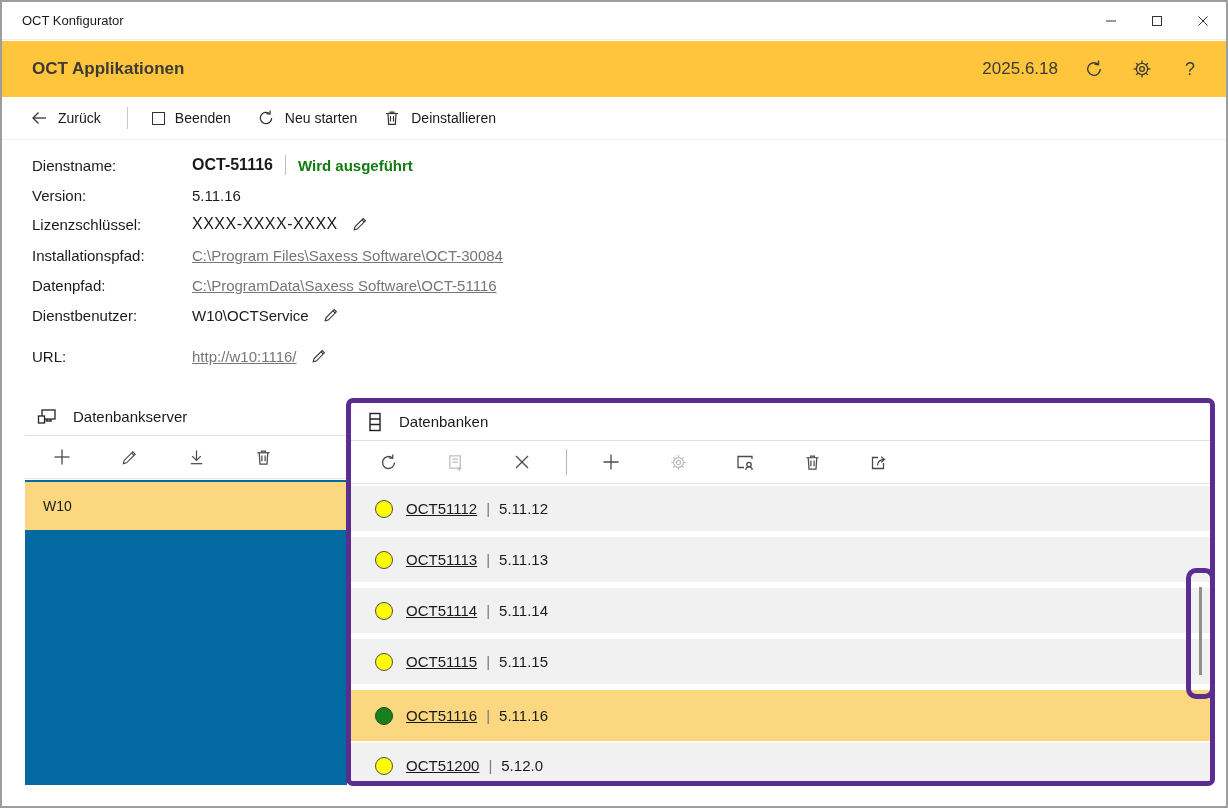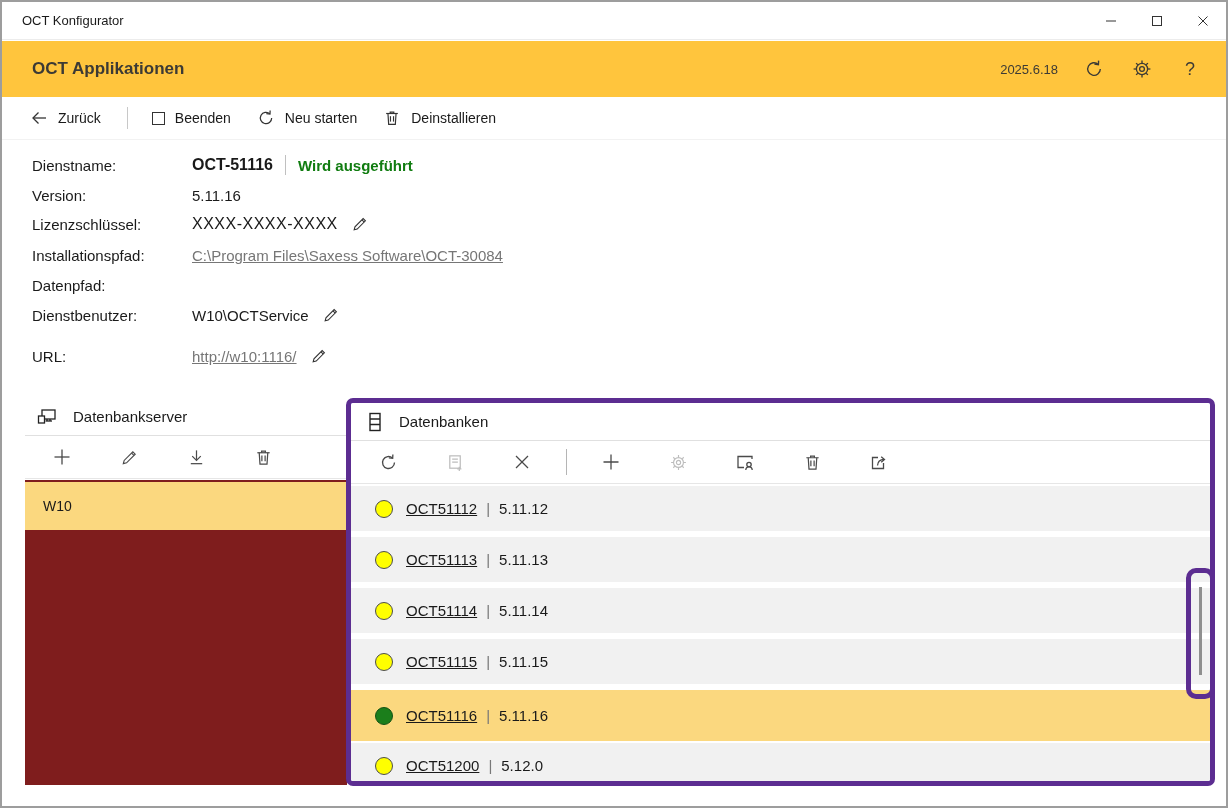--- a/index.html
+++ b/index.html
@@ -10,21 +10,21 @@
   .titlebar{position:absolute;top:0;left:0;right:0;height:38px;background:#fff;border-bottom:1px solid #ececec;display:flex;align-items:center;}
   .titlebar-title{font-size:13px;color:#1a1a1a;padding-left:20px;}
   .win-controls{margin-left:auto;display:flex;height:100%;}
   .win-btn{width:46px;height:100%;display:flex;align-items:center;justify-content:center;color:#333;}
   .win-btn svg{display:block;}
 
   
   .appheader{position:absolute;top:39px;left:0;right:0;height:56px;background:#FFC53D;display:flex;align-items:center;padding:0 24px 0 30px;}
   .appheader-title{font-size:17px;font-weight:600;color:#3c3a35;}
   .appheader-right{margin-left:auto;display:flex;align-items:center;gap:24px;color:#3c3a35;}
-  .appheader-date{font-size:13px;}
+  .appheader-date{font-size:17px;}
   .hdr-icon{display:flex;align-items:center;justify-content:center;width:24px;height:24px;color:#3c3a35;}
   .help-glyph{font-size:18px;color:#3c3a35;}
 
   
   .cmdbar{position:absolute;top:95px;left:0;right:0;height:43px;background:#fff;display:flex;align-items:center;padding-left:28px;border-bottom:1px solid #f2f2f2;}
   .cmd-btn{display:flex;align-items:center;gap:10px;font-size:14px;color:#1a1a1a;margin-right:26px;cursor:default;}
   .cmd-sep{width:1px;height:22px;background:#c8c8c8;margin:0 24px 0 0;}
   .stop-square{width:13px;height:13px;border:1px solid #333;display:inline-block;}
   .icon16{width:18px;height:18px;display:inline-flex;align-items:center;justify-content:center;color:#333;}
 
@@ -45,21 +45,21 @@
   .panel-title{font-size:15px;color:#1a1a1a;}
   .panel-toolbar{height:43px;display:flex;align-items:center;background:#fff;border-bottom:1px solid #e6e6e6;}
   .tool-btn{width:46px;height:36px;display:flex;align-items:center;justify-content:center;color:#4a4a4a;margin-right:21px;}
   .tool-btn.disabled{color:#bdbdbd;}
   .tool-sep{width:1px;height:26px;background:#b5b5b5;margin:0 21px 0 0;}
 
   
   .server-panel{position:absolute;left:23px;top:396px;width:322px;height:387px;background:#fff;}
   .server-panel .panel-header{padding-left:10px;gap:14px;}
   .server-panel .panel-toolbar{padding-left:14px;}
-  .server-list{position:absolute;top:82px;bottom:0;left:0;right:0;background:#7f1d1d;}
+  .server-list{position:absolute;top:82px;bottom:0;left:0;right:0;background:#0369a1;}
   .server-row{height:48px;background:#FBD87F;display:flex;align-items:center;padding-left:18px;font-size:14px;color:#1a1a1a;margin-top:2px;}
 
   
   .db-panel{position:absolute;left:344px;top:396px;width:869px;height:388px;background:#c4b5fd;border:5px solid #5C2D91;border-radius:7px;overflow:hidden;}
   .db-panel .panel-header{padding-left:14px;gap:14px;}
   .db-panel .panel-toolbar{padding-left:14px;position:relative;}
   .search-box{position:absolute;right:14px;top:7px;width:200px;height:29px;border:1px solid #7a7a7a;border-radius:2px;background:#fff;font-size:14px;color:#1a1a1a;padding:0 10px;font-family:"Liberation Sans","DejaVu Sans",sans-serif;}
   .search-box::placeholder{color:#767676;opacity:1;}
   .db-list{position:absolute;top:81px;bottom:0;left:0;right:0;background:#fff;padding-top:2px;overflow:hidden;}
   .db-row{height:45px;margin-bottom:6px;background:#f1f1f1;display:flex;align-items:center;padding-left:24px;font-size:15px;}
@@ -195,20 +195,21 @@
             <line x1="12.2" y1="5.3" x2="14.7" y2="7.8"></line>
           </svg>
       </span>
     </div>
     <div class="frow" style="top:95px;">
       <span class="flabel">Installationspfad:</span>
       <a class="glink" href="#">C:\Program Files\Saxess Software\OCT-30084</a>
     </div>
     <div class="frow" style="top:125px;">
       <span class="flabel">Datenpfad:</span>
+      <a class="glink" href="#">C:\ProgramData\Saxess Software\OCT-51116</a>
     </div>
     <div class="frow" style="top:155px;">
       <span class="flabel">Dienstbenutzer:</span>
       <span class="fvalue">W10\OCTService</span>
       <span class="edit-btn">
         <svg width="18" height="18" viewBox="0 0 20 20" fill="none" stroke="#333" stroke-width="1.2">
             <path d="M3.5 16.5l0.9-3.4 9.1-9.1 2.5 2.5-9.1 9.1-3.4 0.9z"></path>
             <line x1="12.2" y1="5.3" x2="14.7" y2="7.8"></line>
           </svg>
       </span>

